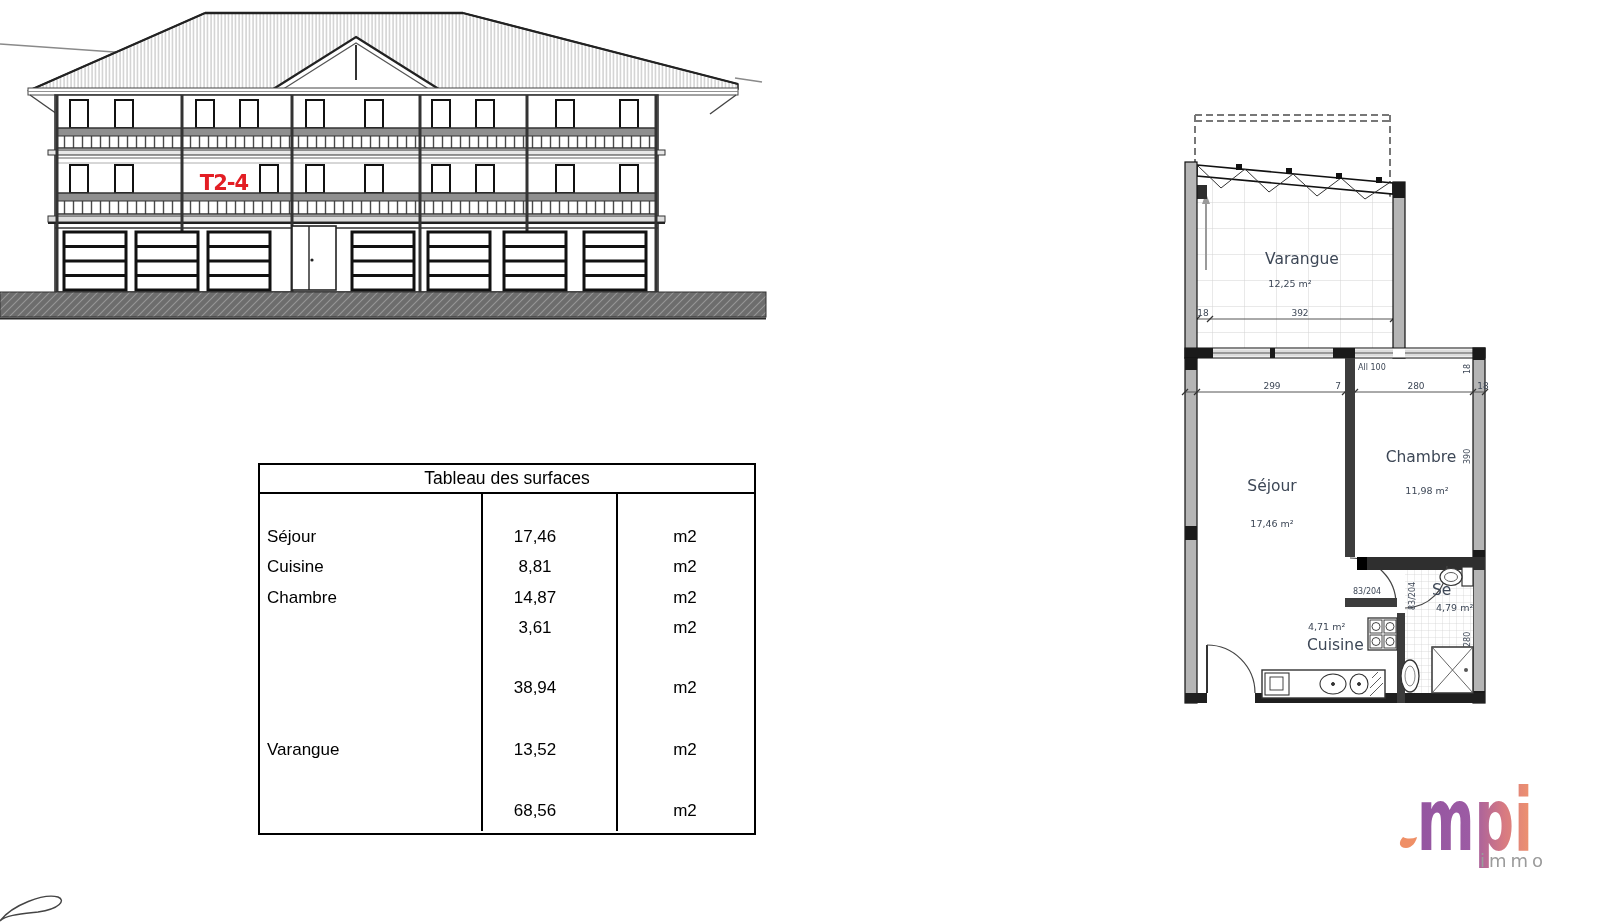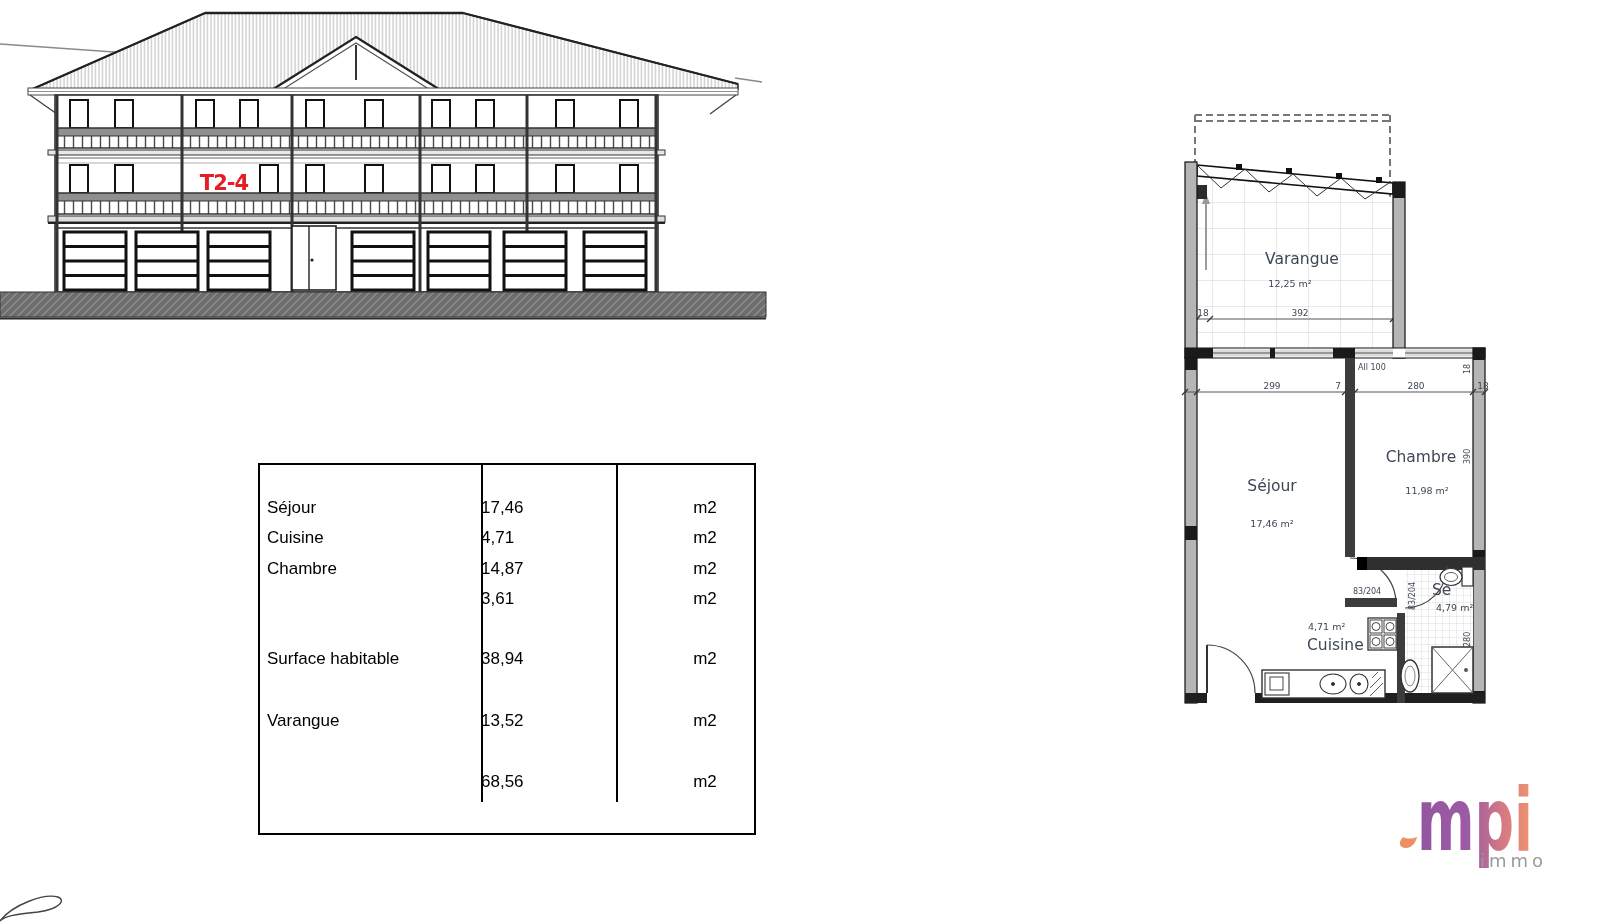--- a/index.html
+++ b/index.html
@@ -10,22 +10,22 @@
   
   .surface-table{position:absolute;left:258px;top:463px;width:494px;height:368px;
     border:2px solid #000;color:#000;font-size:17px;}
   .st-header{height:27px;line-height:27px;text-align:center;border-bottom:2px solid #000;
     font-size:17.5px;}
   .st-body{position:relative;height:337px;}
   .st-vline{position:absolute;top:0;bottom:0;width:2px;background:#000;}
   .st-v1{left:221px;} .st-v2{left:356px;}
   .st-row{position:absolute;left:0;width:100%;height:30px;line-height:30px;}
   .st-label{position:absolute;left:7px;width:210px;white-space:nowrap;}
-  .st-value{position:absolute;left:221px;width:108px;text-align:left;}
-  .st-unit{position:absolute;left:378px;width:134px;text-align:center;}
+  .st-value{position:absolute;left:221px;width:108px;text-align:center;}
+  .st-unit{position:absolute;left:358px;width:134px;text-align:center;}
 
   svg text{font-family:"DejaVu Sans",sans-serif;}
   .plan-room{fill:#3d4756;font-size:15.5px;}
   .plan-area{fill:#3d4756;font-size:9.5px;}
   .plan-dim{fill:#3d4756;font-size:9px;}
   .plan-small{fill:#3d4756;font-size:8px;}
 </style>
 </head>
 <body>
 
@@ -185,45 +185,45 @@
     </g>
   </g>
 
   <g>
     <rect x="0" y="292" width="766" height="25" fill="url(#groundH)" stroke="#333" stroke-width="1"></rect>
     <line x1="0" y1="318.5" x2="766" y2="318.5" stroke="#2a2a2a" stroke-width="2"></line>
   </g>
 </svg>
 
 <div class="surface-table">
+  <div class="st-header">Tableau des surfaces</div>
   <div class="st-body">
     <div class="st-vline st-v1"></div>
     <div class="st-vline st-v2"></div>
 
     <div class="st-row" style="top:28px">
       <span class="st-label">Séjour</span>
       <span class="st-value">17,46</span>
       <span class="st-unit">m2</span>
     </div>
     <div class="st-row" style="top:58px">
       <span class="st-label">Cuisine</span>
-      <span class="st-value">4,71</span>
+      <span class="st-value">8,81</span>
       <span class="st-unit">m2</span>
     </div>
     <div class="st-row" style="top:89px">
       <span class="st-label">Chambre</span>
       <span class="st-value">14,87</span>
       <span class="st-unit">m2</span>
     </div>
     <div class="st-row" style="top:119px">
       <span class="st-value">3,61</span>
       <span class="st-unit">m2</span>
     </div>
     <div class="st-row" style="top:179px">
-      <span class="st-label">Surface habitable</span>
       <span class="st-value">38,94</span>
       <span class="st-unit">m2</span>
     </div>
     <div class="st-row" style="top:241px">
       <span class="st-label">Varangue</span>
       <span class="st-value">13,52</span>
       <span class="st-unit">m2</span>
     </div>
     <div class="st-row" style="top:302px">
       <span class="st-value">68,56</span>

